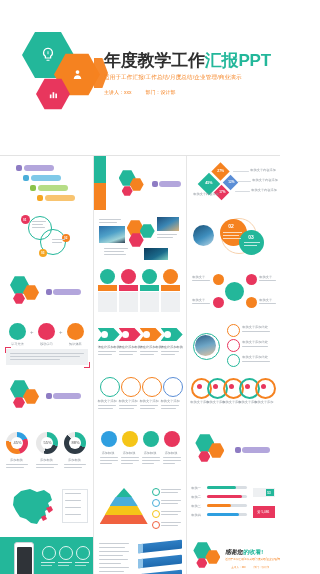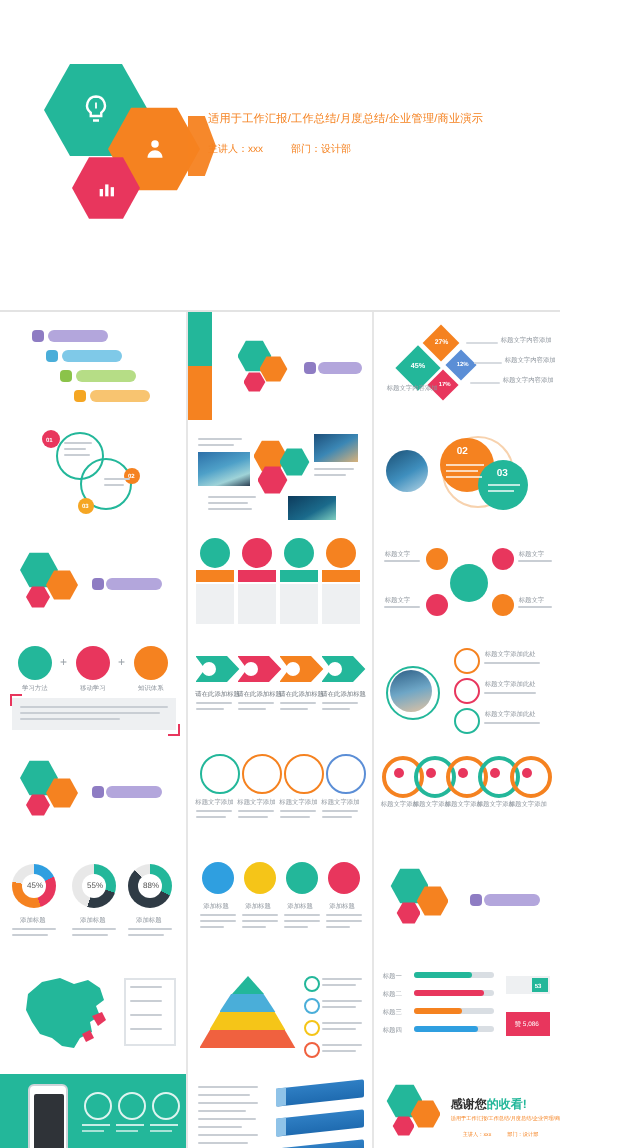--- a/index.html
+++ b/index.html
@@ -101,20 +101,21 @@
         <div class="hex hex-c">
           <svg width="11" height="11" viewBox="0 0 24 24" fill="#fff">
             <rect x="4" y="12" width="3.6" height="8"></rect>
               <rect x="10" y="7" width="3.6" height="13"></rect>
               <rect x="16" y="10" width="3.6" height="10"></rect>
           </svg>
         </div>
       </div>
       <div class="hero-band"></div>
       <div class="hero-text">
+        <div class="hero-title"><span>年度教学工作</span><span class="accent">汇报PPT</span></div>
         <div class="hero-sub">适用于工作汇报/工作总结/月度总结/企业管理/商业演示</div>
         <div class="hero-meta"><span>主讲人：xxx</span><span class="m2">部门：设计部</span></div>
       </div>
     </div>
   </div>
 
   <div class="grid">
 
     <div class="row">
 

